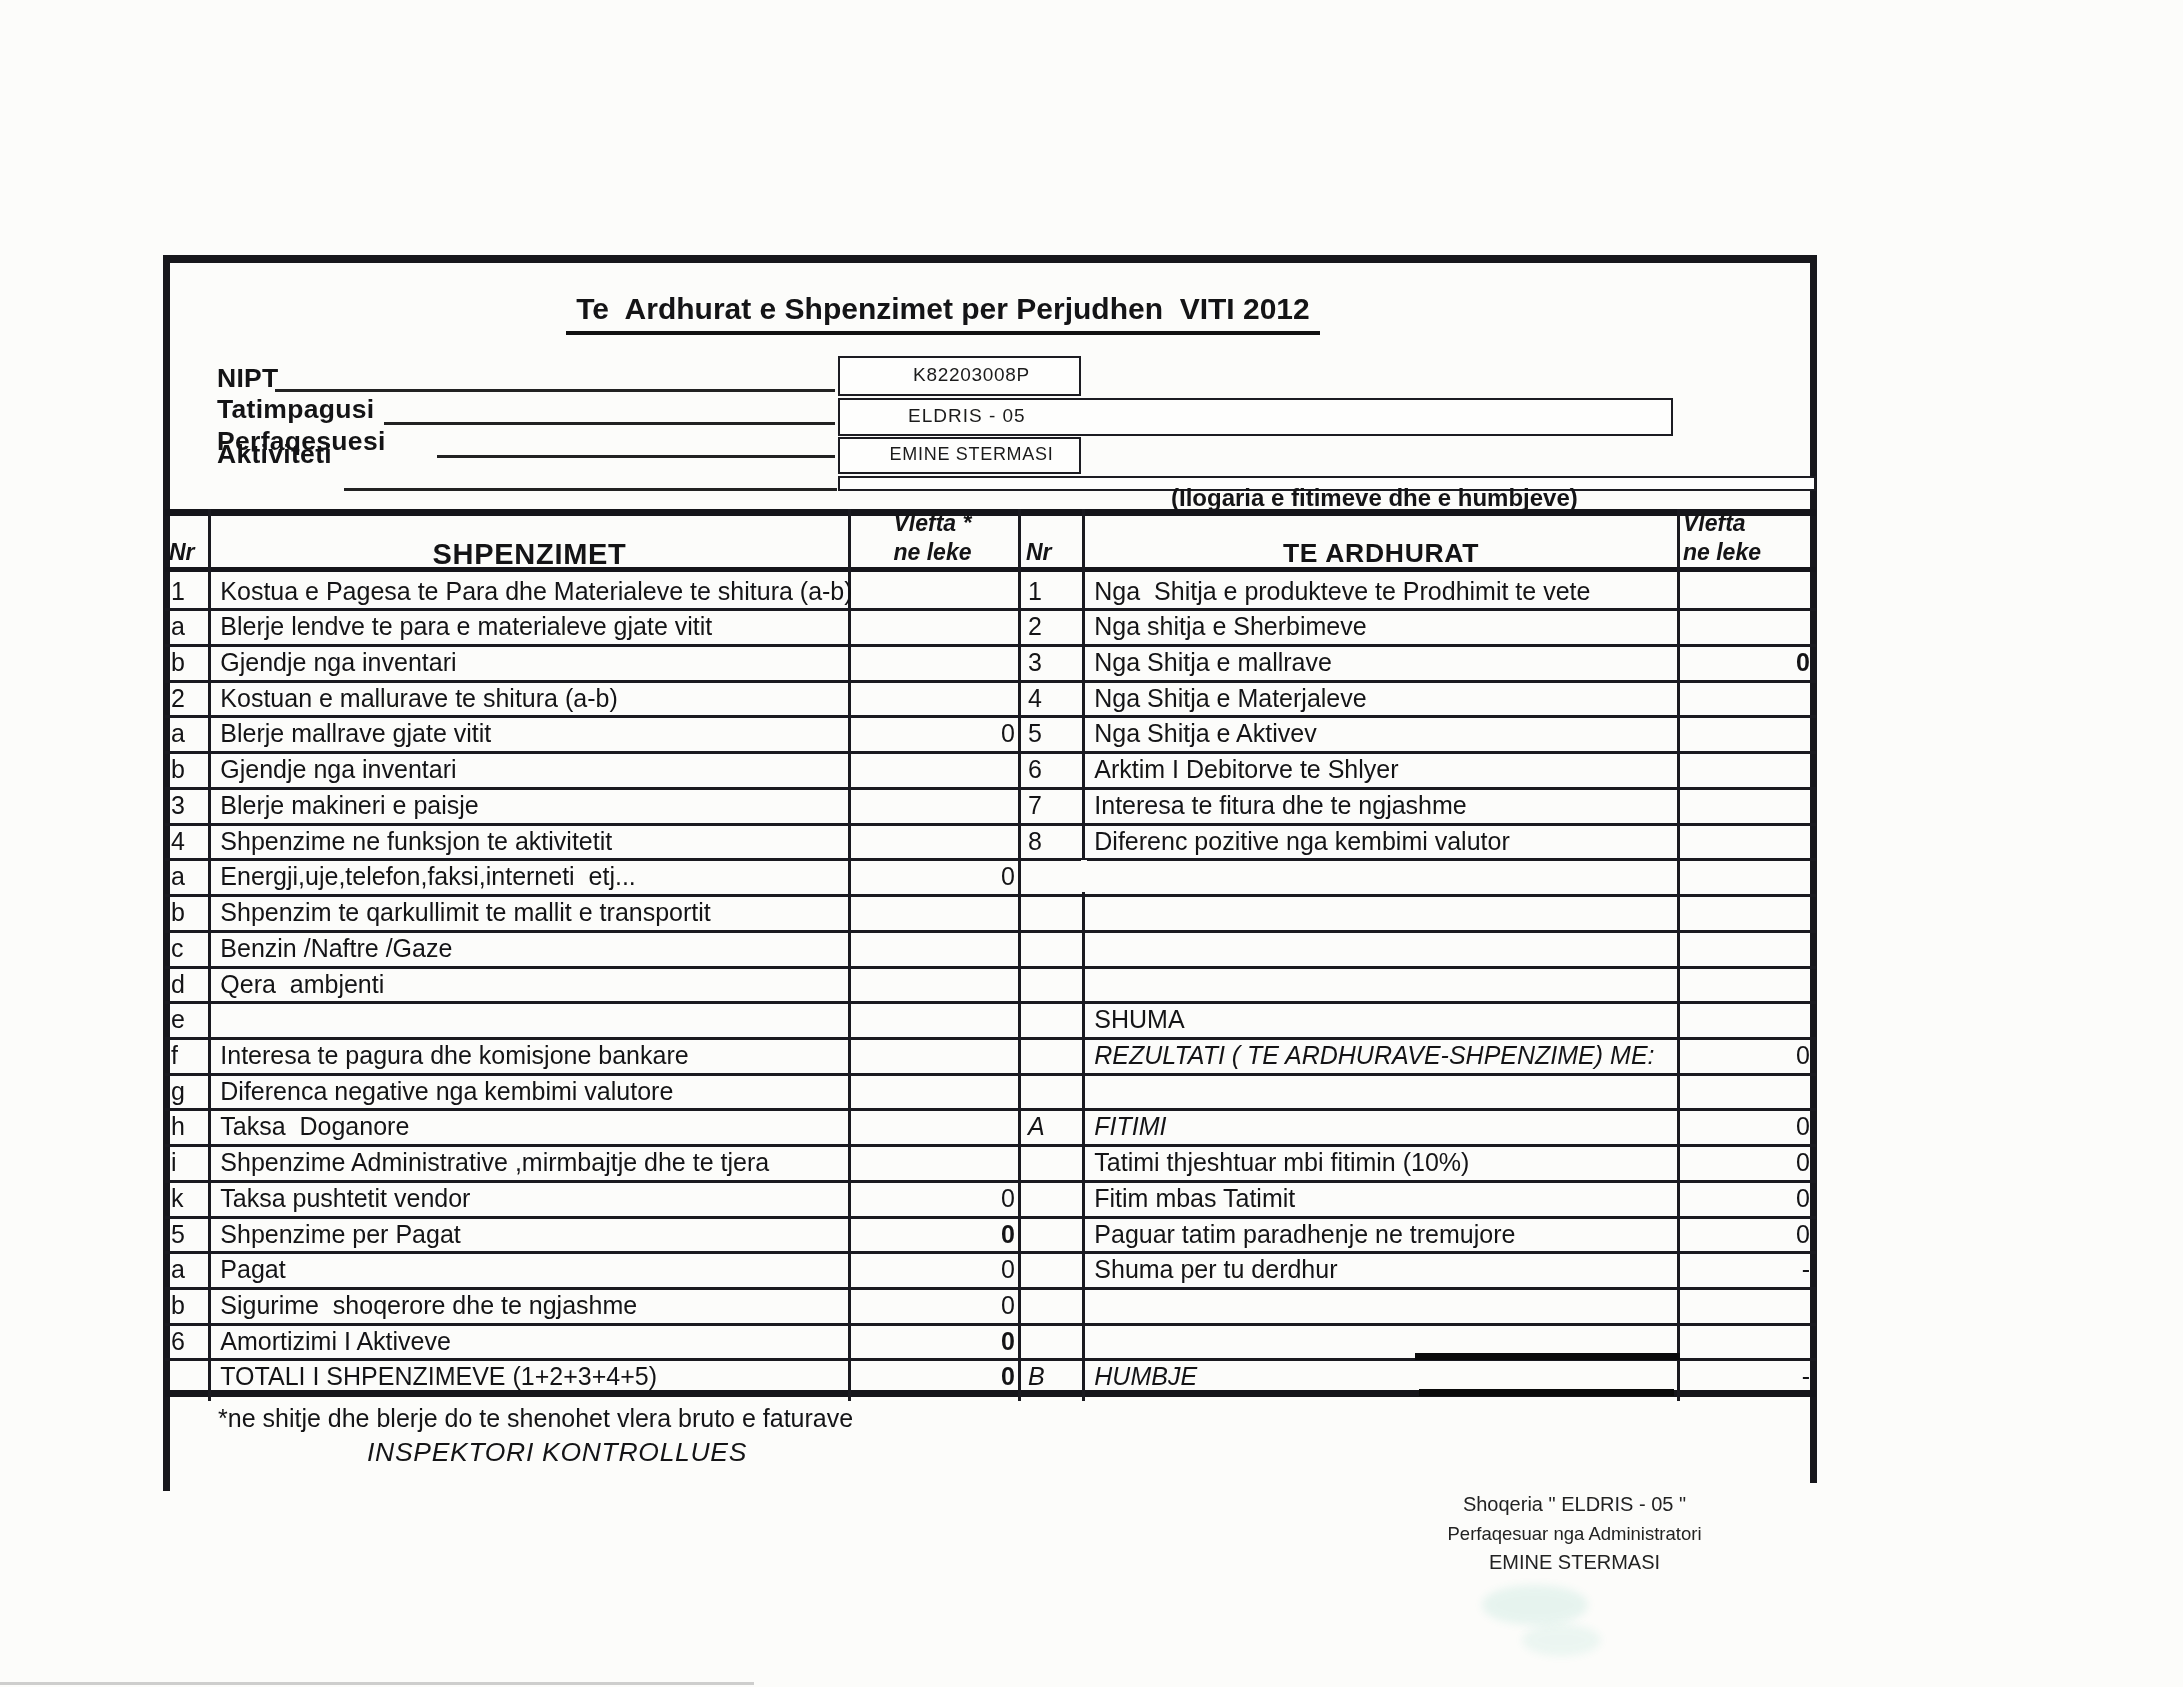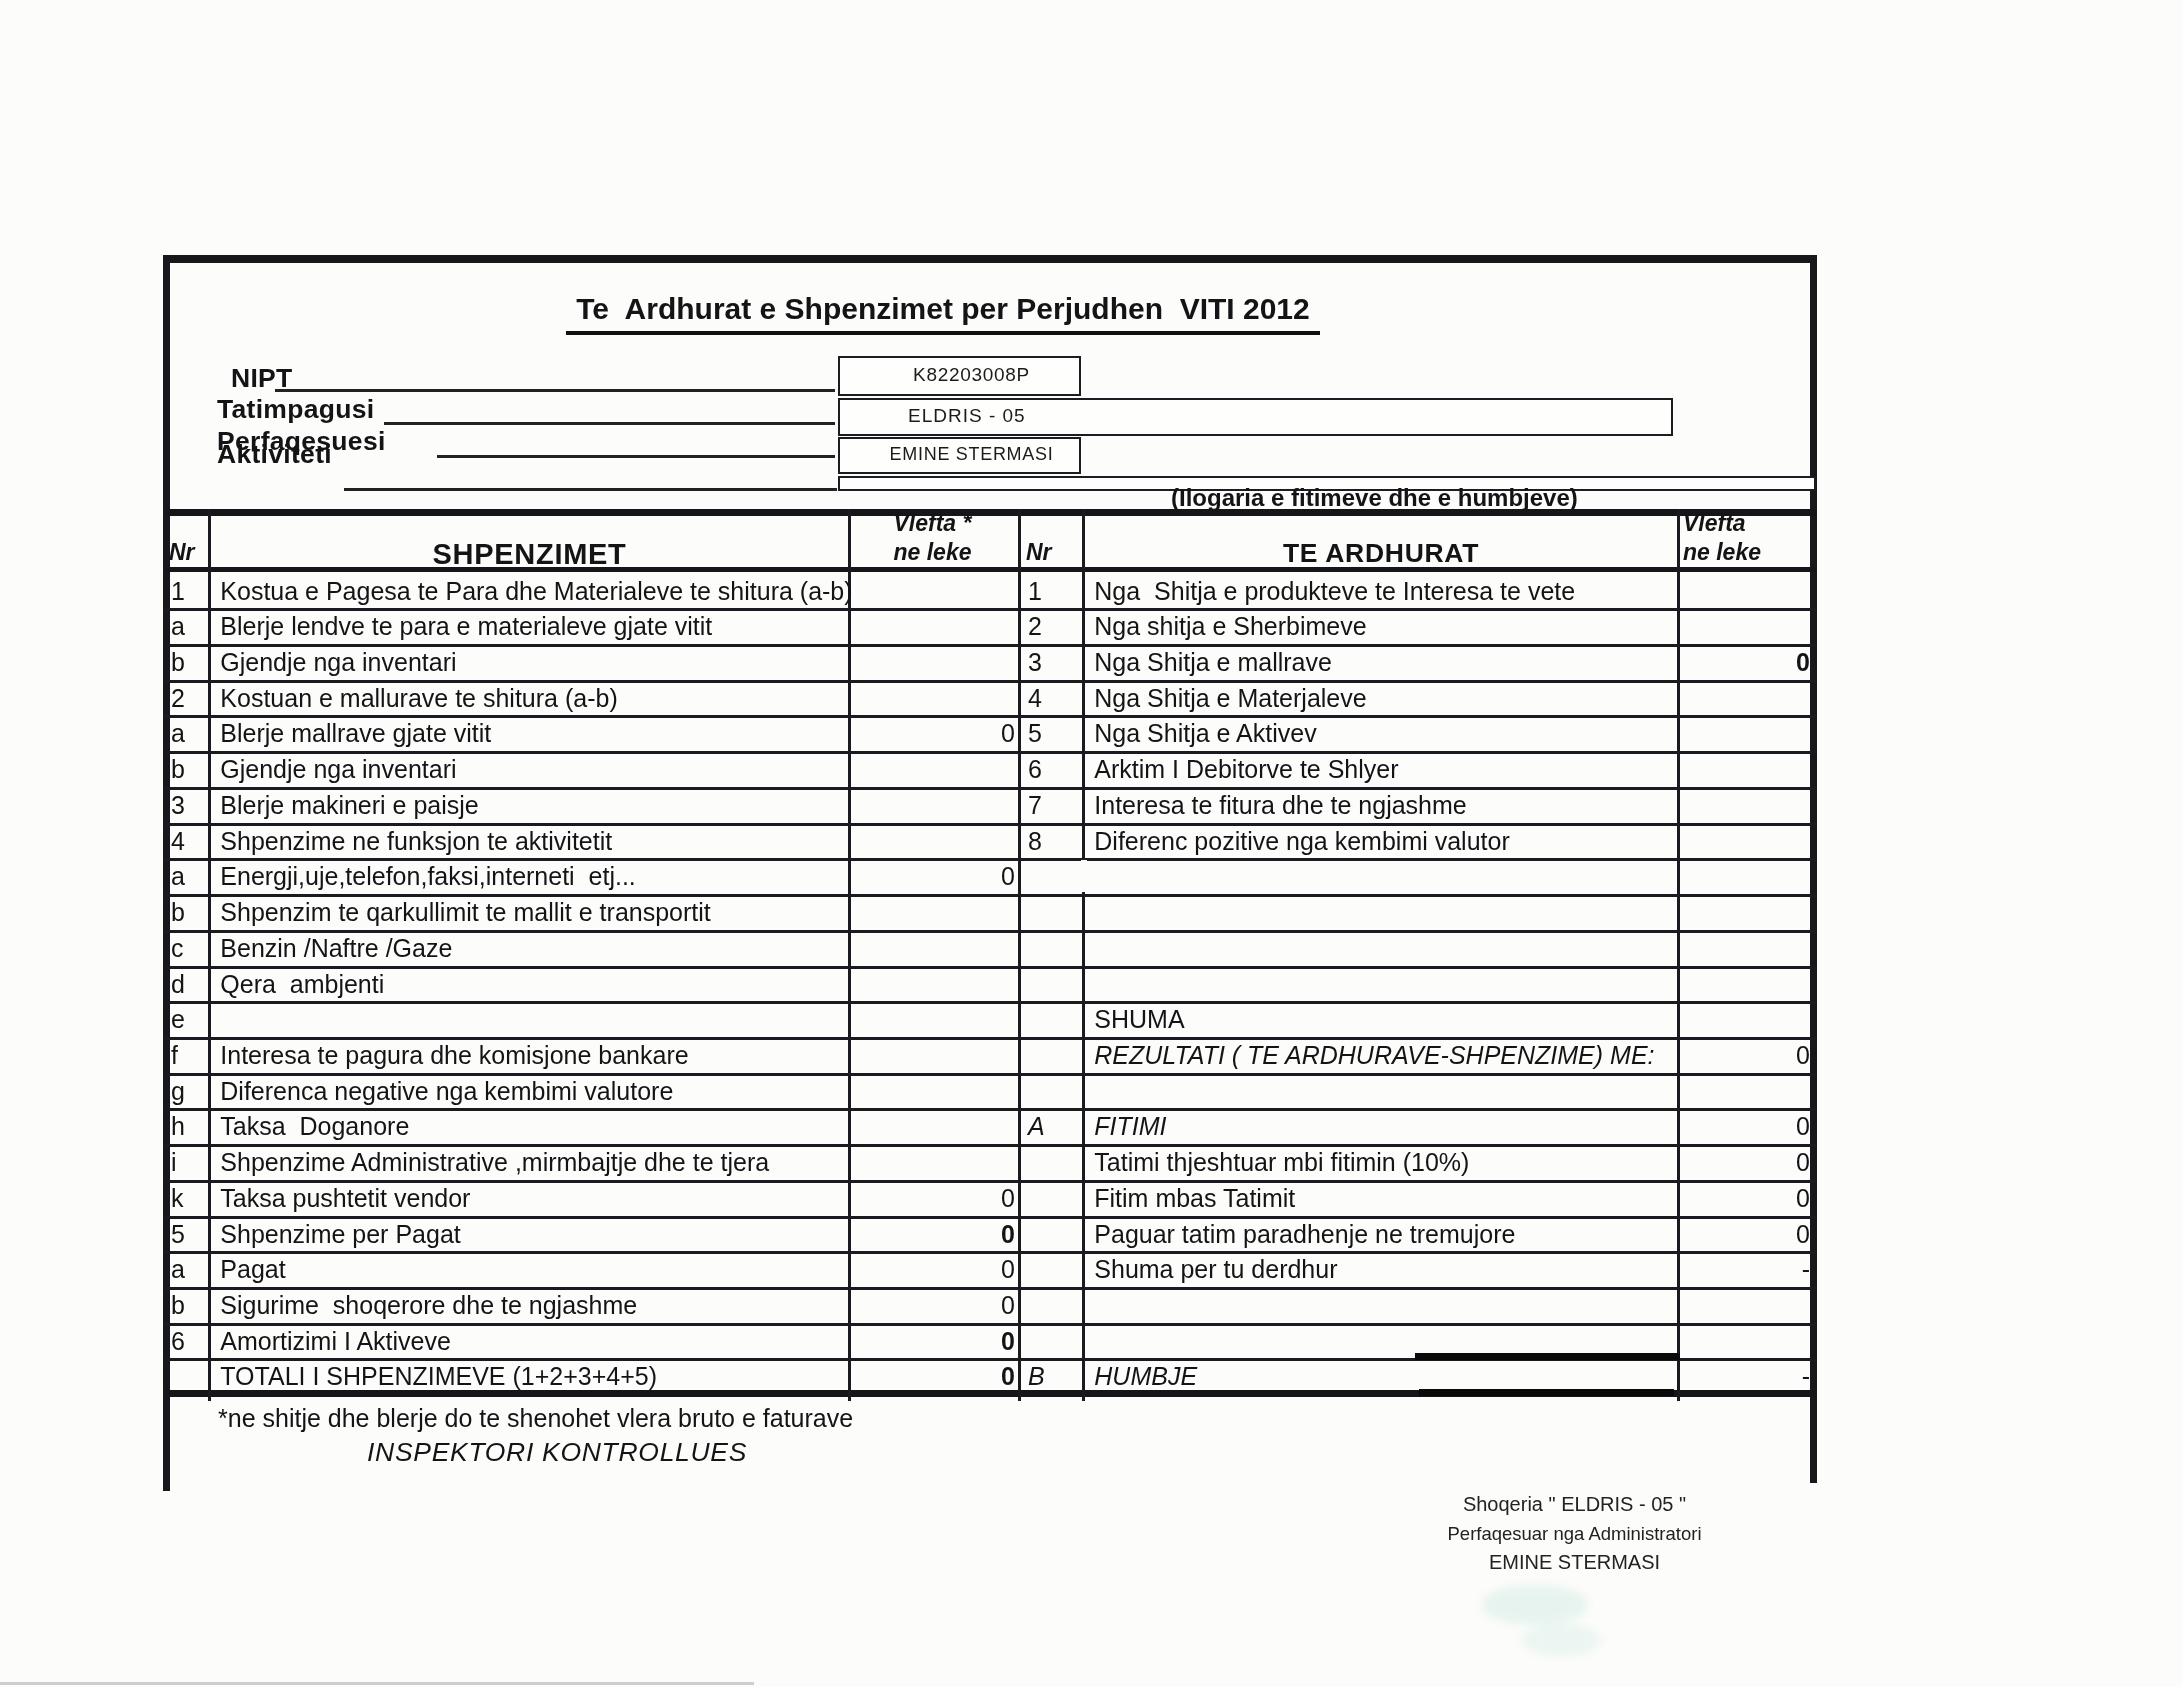--- a/index.html
+++ b/index.html
@@ -15,21 +15,21 @@
   .frame-left{left:163px;top:255px;width:7.3px;height:1236px;background:#17171c;}
   .frame-right{left:1810px;top:255px;width:6.6px;height:1228px;background:#17171c;}
   
   .title{
     left:566px;top:292px;width:754px;text-align:center;
     font-size:30px;font-weight:bold;letter-spacing:0px;white-space:pre;
     border-bottom:4.6px solid #111;padding-bottom:5.3px;
   }
   
   .flabel{font-weight:bold;font-size:26.5px;letter-spacing:0.3px;}
-  .lbl-nipt{left:231px;top:363px;text-align:right;}
+  .lbl-nipt{left:217px;top:363px;text-align:right;}
   .lbl-tat{left:217px;top:394px;}
   .lbl-per{left:217px;top:426px;}
   .lbl-akt{left:217px;top:439px;}
   .fline{height:3.3px;background:#222;}
   .line-nipt{left:275px;top:389px;width:560px;}
   .line-tat{left:384px;top:422px;width:451px;}
   .line-per{left:437px;top:455px;width:398px;}
   .line-akt{left:344px;top:488px;width:493px;}
   
   .vbox{border:2.6px solid #1c1c22;background:#fefefd;}
@@ -216,21 +216,21 @@
     <div class="cell nrc" style="left: 0px; top: 778px; width: 43px;">b</div>
     <div class="cell descc" style="left: 46px; top: 778px; width: 637px;">Sigurime  shoqerore dhe te ngjashme</div>
     <div class="cell valc" style="left: 685px; top: 778px; width: 165px;">0</div>
     <div class="cell nrc" style="left: 0px; top: 814px; width: 43px;">6</div>
     <div class="cell descc" style="left: 46px; top: 814px; width: 637px;">Amortizimi I Aktiveve</div>
     <div class="cell valc bv" style="left: 685px; top: 814px; width: 165px;">0</div>
     <div class="cell nrc" style="left: 0px; top: 849px; width: 43px;"></div>
     <div class="cell descc" style="left: 46px; top: 849px; width: 637px;">TOTALI I SHPENZIMEVE (1+2+3+4+5)</div>
     <div class="cell valc bv" style="left: 685px; top: 849px; width: 165px;">0</div>
     <div class="cell nrc" style="left: 857px; top: 64px; width: 60px;">1</div>
-    <div class="cell descc" style="left: 920px; top: 64px; width: 592px;">Nga  Shitja e produkteve te Interesa te vete</div>
+    <div class="cell descc" style="left: 920px; top: 64px; width: 592px;">Nga  Shitja e produkteve te Prodhimit te vete</div>
     <div class="cell rvalc" style="left: 1514px; top: 64px; width: 131px;"></div>
     <div class="cell nrc" style="left: 857px; top: 99px; width: 60px;">2</div>
     <div class="cell descc" style="left: 920px; top: 99px; width: 592px;">Nga shitja e Sherbimeve</div>
     <div class="cell rvalc" style="left: 1514px; top: 99px; width: 131px;"></div>
     <div class="cell nrc" style="left: 857px; top: 135px; width: 60px;">3</div>
     <div class="cell descc" style="left: 920px; top: 135px; width: 592px;">Nga Shitja e mallrave</div>
     <div class="cell rvalc bv" style="left: 1514px; top: 135px; width: 131px;">0</div>
     <div class="cell nrc" style="left: 857px; top: 171px; width: 60px;">4</div>
     <div class="cell descc" style="left: 920px; top: 171px; width: 592px;">Nga Shitja e Materjaleve</div>
     <div class="cell rvalc" style="left: 1514px; top: 171px; width: 131px;"></div>

